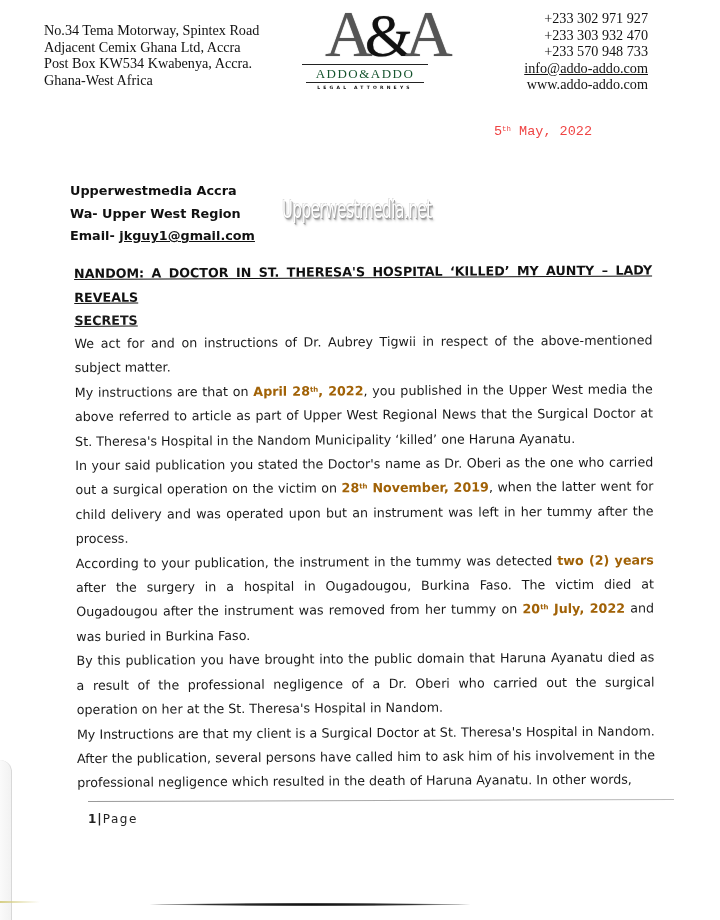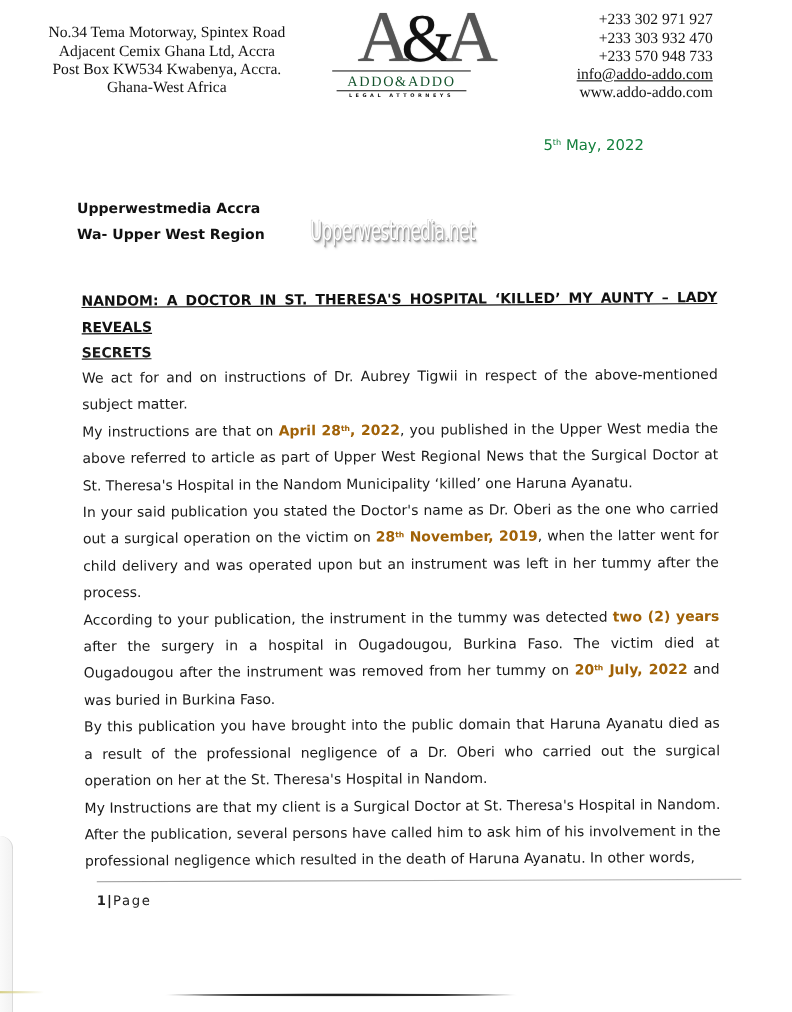--- a/index.html
+++ b/index.html
@@ -23,21 +23,21 @@
       border-radius: 50%;
       background: radial-gradient(ellipse at center, #111 0%, #333 45%, rgba(0,0,0,0) 75%);
     }
 
     
     .addr {
       position: absolute; left: 44px; top: 22px;
       font-family: "Liberation Serif", serif; font-size: 14.2px; line-height: 16.5px;
       color: #111;
     }
-    .addr div { white-space: nowrap; text-align: center; }
+    .addr div { white-space: nowrap; }
     .contact {
       position: absolute; right: 72px; top: 10px; text-align: right;
       font-family: "Liberation Serif", serif; font-size: 14.2px; line-height: 16.6px;
       color: #111;
     }
     .contact div { white-space: nowrap; }
     .contact .email { text-decoration: underline; }
 
     .logo {
       position: absolute; left: 300px; top: 4px; width: 130px; height: 88px;
@@ -56,21 +56,21 @@
       color: #14532d; line-height: 15px; white-space: nowrap;
     }
     .logo-rule2 { height: 1px; background: #222; margin: 1px 6px 1px 6px; }
     .logo-sub {
       font-family: "DejaVu Sans", sans-serif; font-size: 4.5px; font-weight: bold;
       letter-spacing: 3.2px; color: #111; line-height: 7px; white-space: nowrap;
     }
 
     .date {
       position: absolute; left: 494px; top: 124px;
-      font-size: 13.5px; color: #15803d; white-space: nowrap;
+      font-size: 13.5px; color: #ef4444; white-space: nowrap; font-family: Liberation Mono, monospace;
     }
     sup { font-size: 0.55em; vertical-align: 0.55em; line-height: 0; }
 
     .recipient {
       position: absolute; left: 70px; top: 180px;
       font-size: 12.8px; font-weight: bold; line-height: 22.5px; color: #111;
     }
     .recipient div { white-space: nowrap; }
     .recipient .mail { text-decoration: underline; }
 
@@ -137,20 +137,21 @@
     <div>+233 570 948 733</div>
     <div class="email">info@addo-addo.com</div>
     <div>www.addo-addo.com</div>
   </div>
 
   <div class="date"><span>5</span><sup>th</sup><span> May, 2022</span></div>
 
   <div class="recipient">
     <div>Upperwestmedia Accra</div>
     <div>Wa- Upper West Region</div>
+    <div><span>Email- </span><span class="mail">jkguy1@gmail.com</span></div>
   </div>
 
   <div class="watermark">Upperwestmedia.net</div>
 
   <div class="body-wrap">
     <div class="heading">NANDOM: A DOCTOR IN ST. THERESA'S HOSPITAL ‘KILLED’ MY AUNTY – LADY REVEALS</div>
     <div class="heading2">SECRETS</div>
 
     <p class="para">We act for and on instructions of Dr. Aubrey Tigwii in respect of the above-mentioned subject matter.</p>
 

